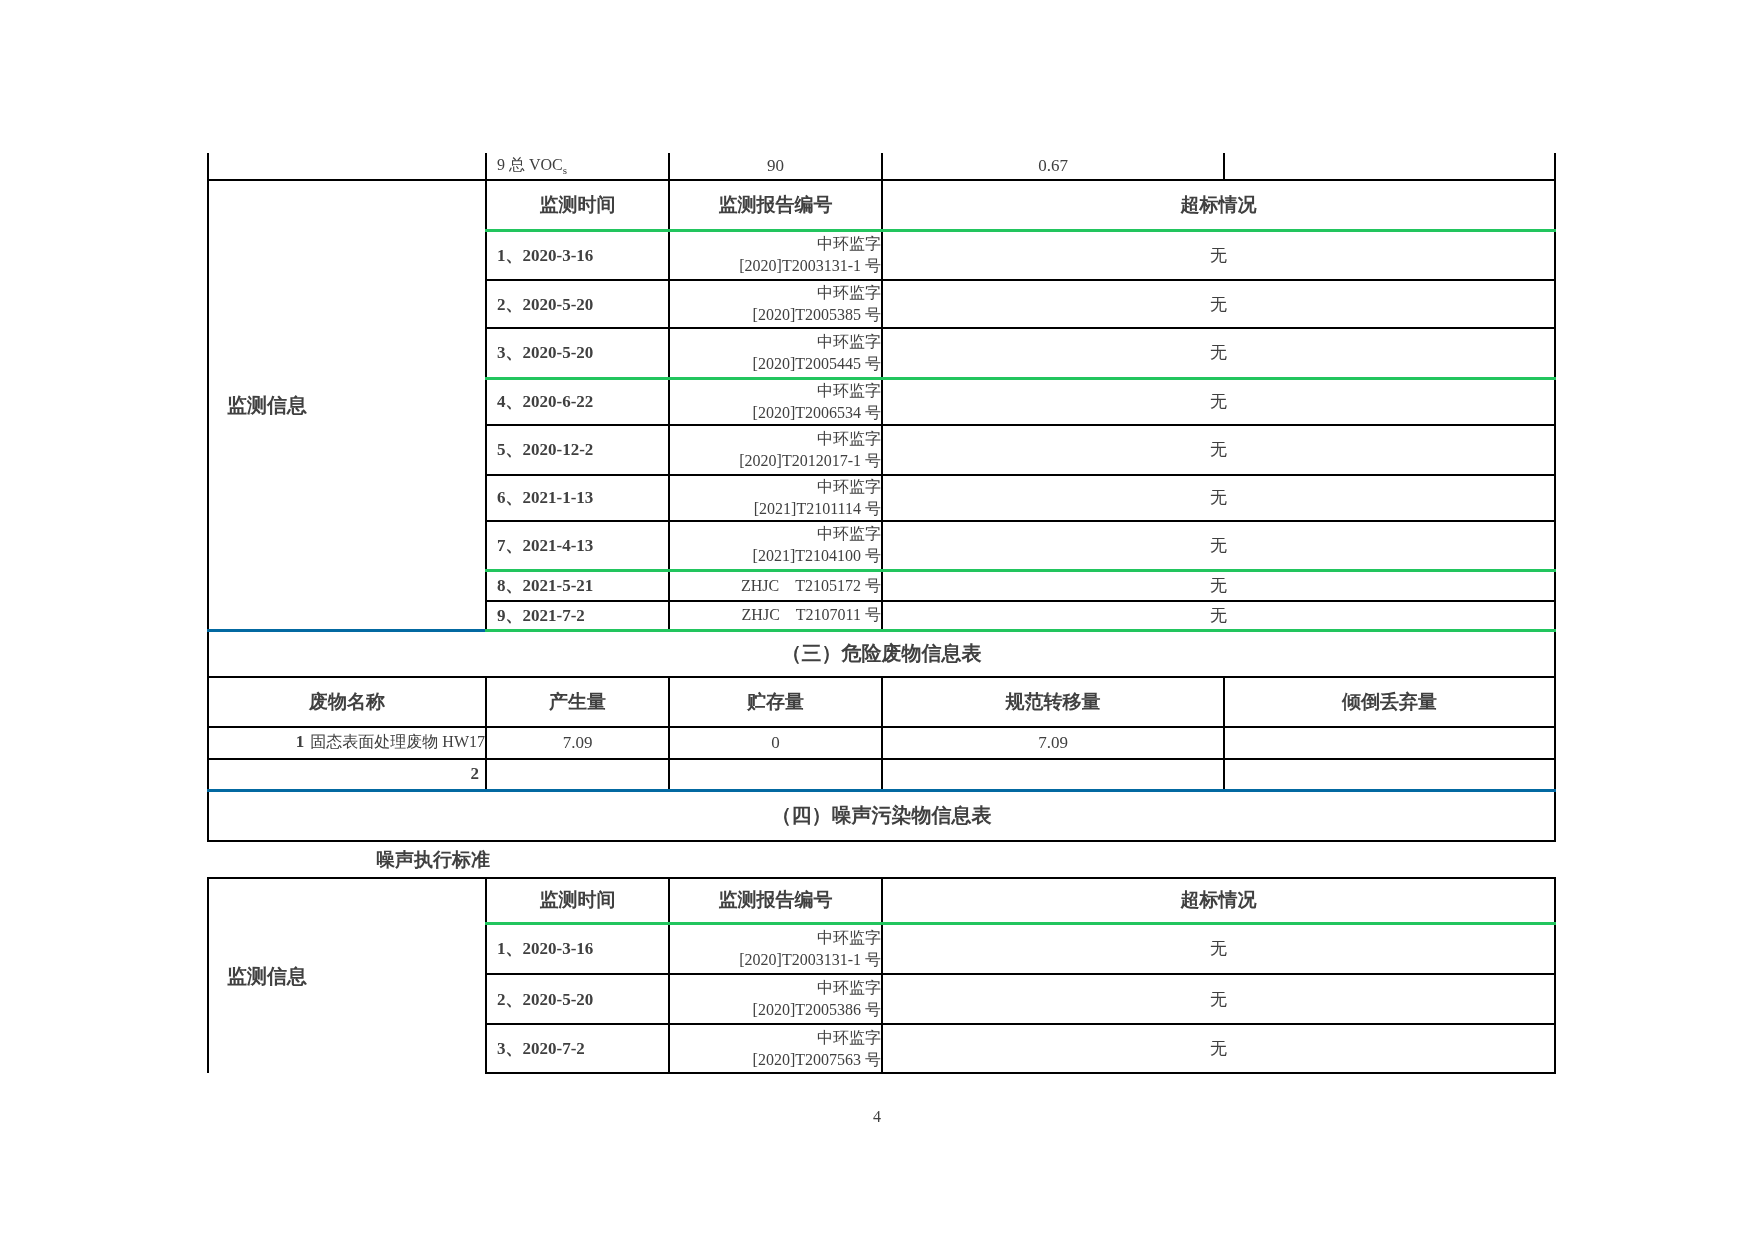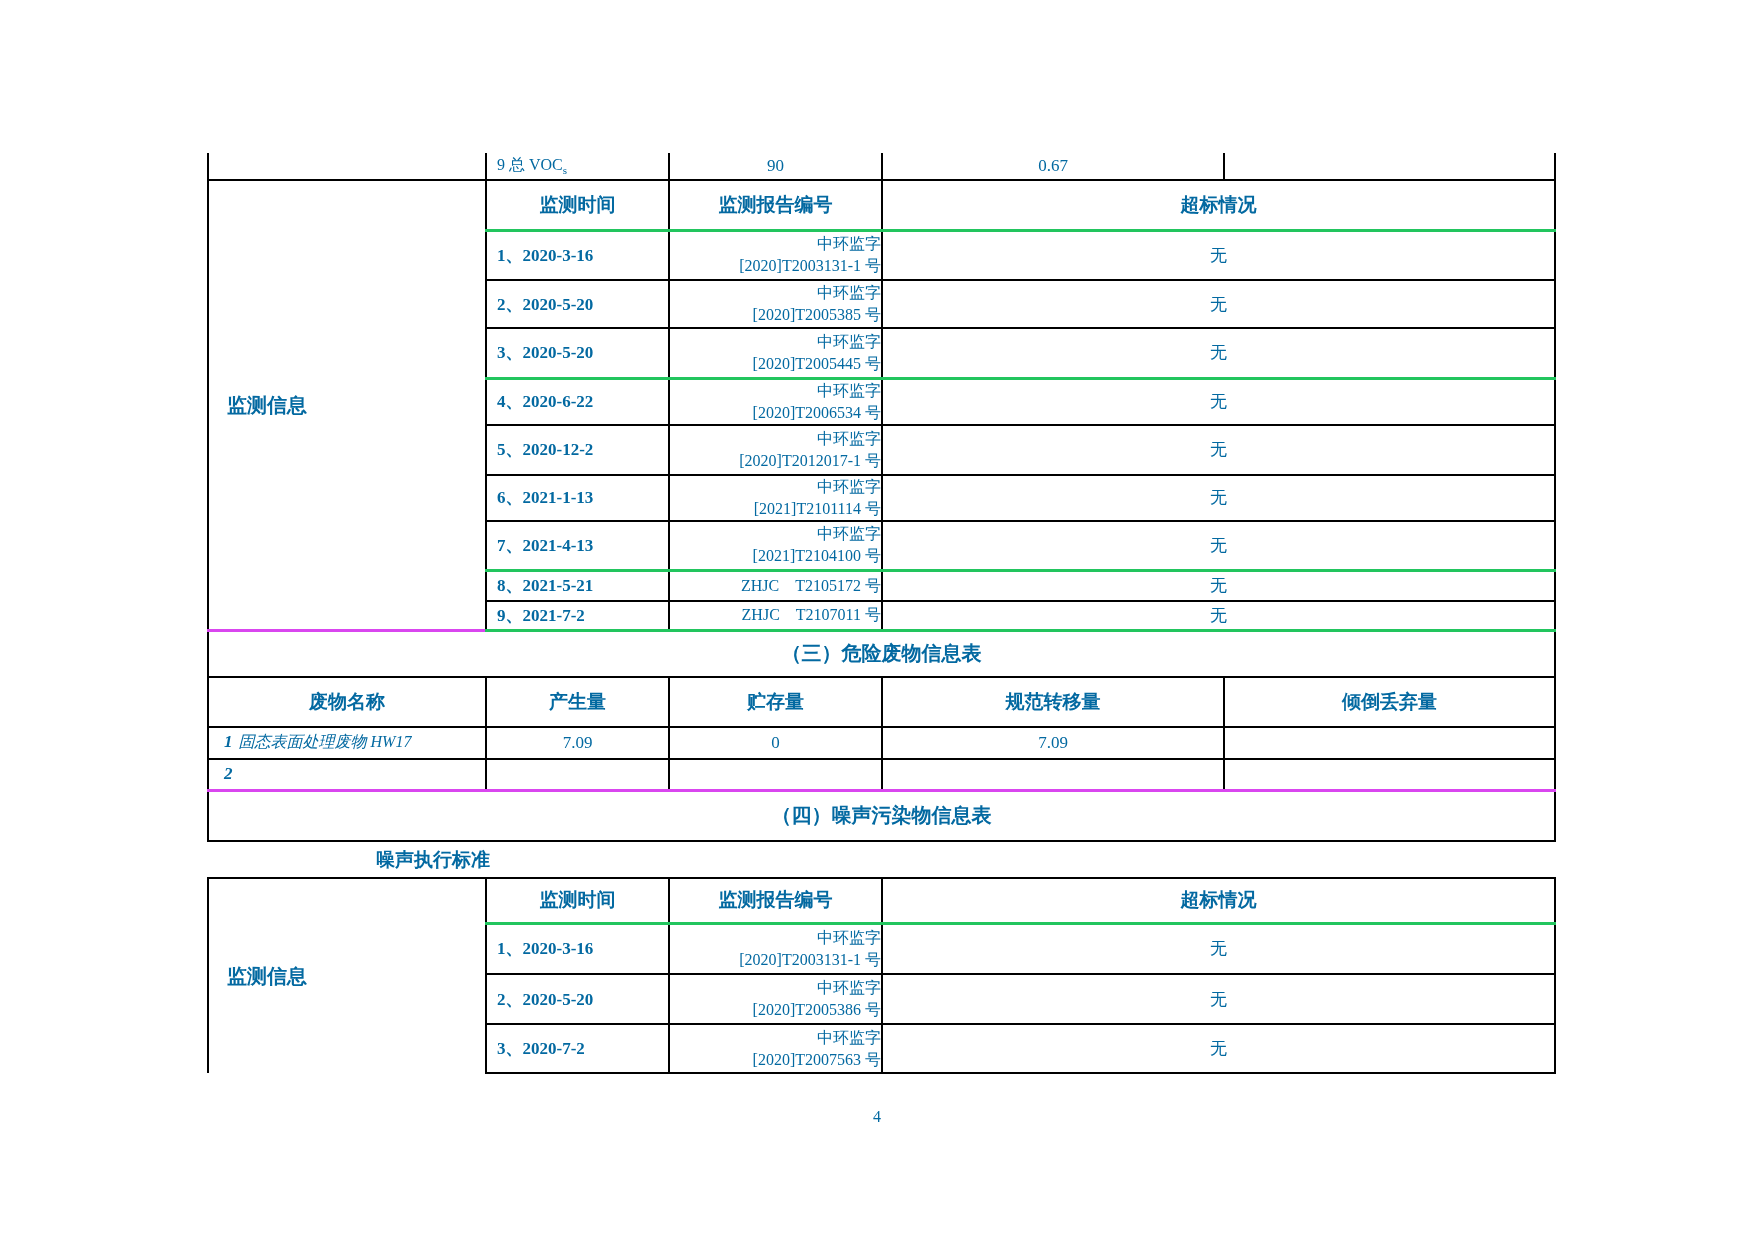--- a/index.html
+++ b/index.html
@@ -2,39 +2,39 @@
 <html><head>
 <meta charset="utf-8">
 <style>
   * { box-sizing: border-box; }
   html, body { margin: 0; padding: 0; background: #ffffff; }
   .page {
     position: relative;
     width: 1754px;
     height: 1240px;
     background: #ffffff;
-    color: #0369a1;
+    color: #404040;
     font-family: "Liberation Serif", "DejaVu Serif", serif;
   }
   table {
     border-collapse: collapse;
     table-layout: fixed;
     position: absolute;
   }
   td {
     border: 2px solid #000;
     padding: 0;
     vertical-align: middle;
     overflow: hidden;
   }
   
   tr.cut td { border-top: none; }
   
   td.thick { border-bottom: 3px solid #22c55e; }
-  tr.sec-top td { border-top: 3px solid #d946ef; }
+  tr.sec-top td { border-top: 3px solid #0369a1; }
   td.no-bottom { border-bottom: none; }
 
   .label-cell {
     font-weight: bold;
     font-size: 20px;
     text-align: left;
     padding-left: 18px;
   }
   .hdr {
     font-weight: bold;
@@ -67,25 +67,24 @@
     text-align: center;
   }
   .pollutant-cell {
     font-size: 16px;
     text-align: left;
     padding-left: 10px;
     white-space: nowrap;
   }
   .pollutant-cell sub { font-size: 11px; }
   .waste-name-cell {
-    text-align: left;
+    text-align: right;
     padding-left: 15px;
     white-space: nowrap;
     font-size: 16px;
-    font-style: italic;
   }
   .waste-name-cell .row-num { font-weight: bold; font-size: 17px; margin-right: 6px; }
   .noise-std {
     position: absolute;
     left: 376px;
     top: 843px;
     height: 34px;
     line-height: 34px;
     font-weight: bold;
     font-size: 19px;

